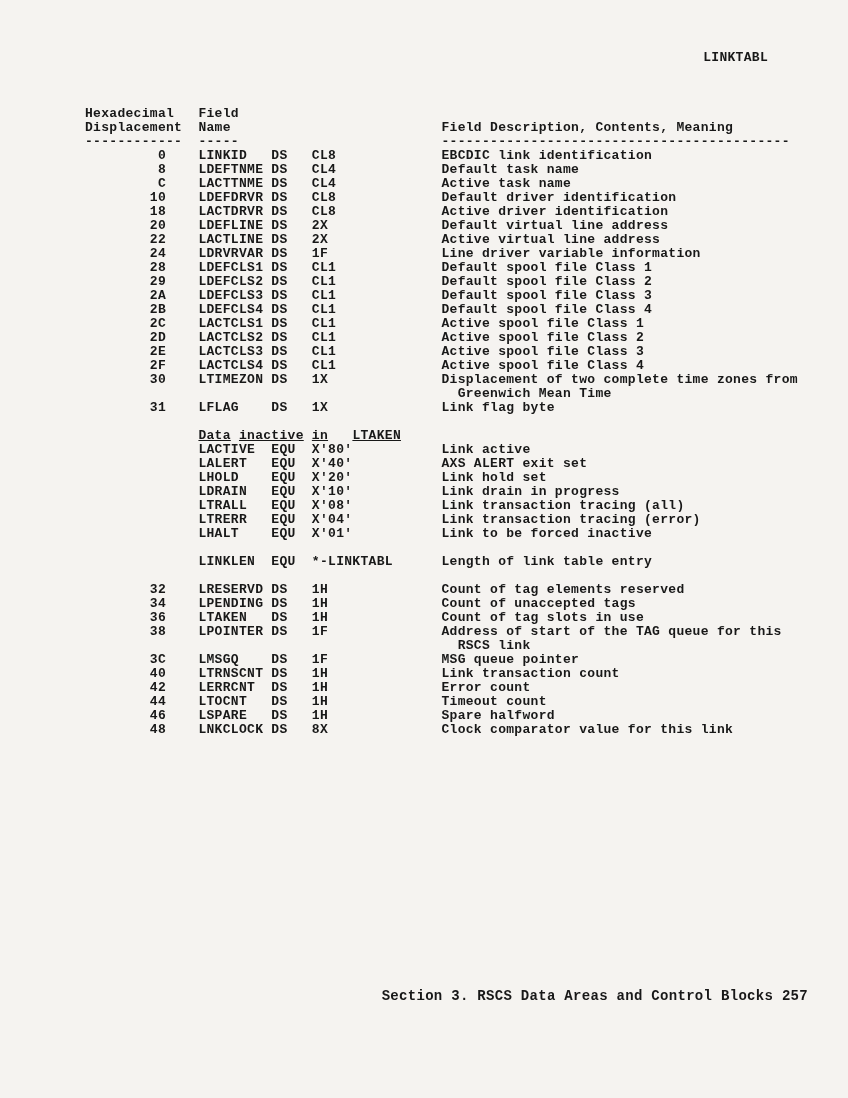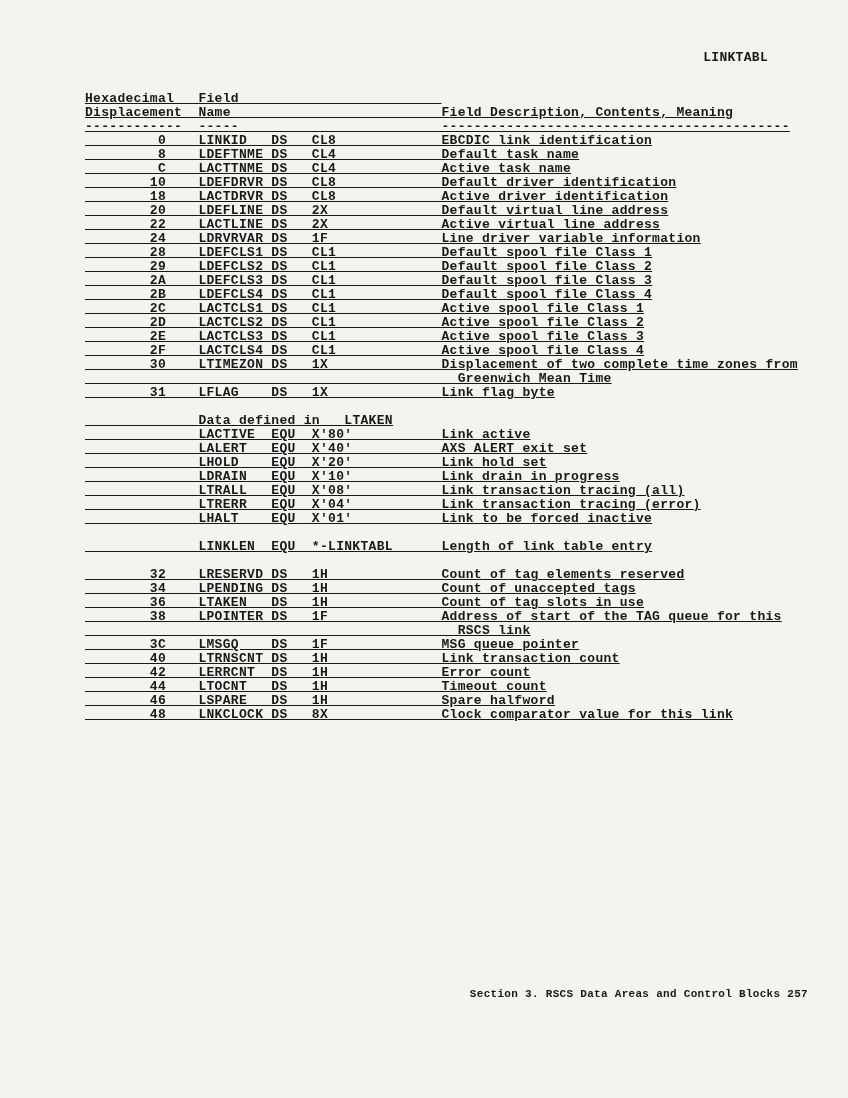--- a/index.html
+++ b/index.html
@@ -20,31 +20,30 @@
     top: 50px;
     left: 85px;
     right: 40px;
   }
   .top-right-label {
     position: absolute;
     top: 0;
     right: 40px;
   }
   .content {
-    margin-top: 42px;
+    margin-top: 57px;
     white-space: pre;
     line-height: 14px;
-    text-decoration: underline;
   }
   .footer {
     position: absolute;
     top: 988px;
     right: 40px;
     font-family: "Courier New", Courier, monospace;
-    font-size: 11px;
+    font-size: 14px;
     font-weight: bold;
     letter-spacing: 0.3px;
   }
   .u {
     text-decoration: underline;
   }
 </style>
 </head>
 <body>
 
@@ -66,21 +65,21 @@
         2A    LDEFCLS3 DS   CL1             Default spool file Class 3
         2B    LDEFCLS4 DS   CL1             Default spool file Class 4
         2C    LACTCLS1 DS   CL1             Active spool file Class 1
         2D    LACTCLS2 DS   CL1             Active spool file Class 2
         2E    LACTCLS3 DS   CL1             Active spool file Class 3
         2F    LACTCLS4 DS   CL1             Active spool file Class 4
         30    LTIMEZON DS   1X              Displacement of two complete time zones from
                                               Greenwich Mean Time
         31    LFLAG    DS   1X              Link flag byte
 
-              <span class="u">Data</span> <span class="u">defined</span> <span class="u">in</span>   <span class="u">LTAKEN</span>
+              <span class="u">Data</span> <span class="u">inactive</span> <span class="u">in</span>   <span class="u">LTAKEN</span>
               LACTIVE  EQU  X'80'           Link active
               LALERT   EQU  X'40'           AXS ALERT exit set
               LHOLD    EQU  X'20'           Link hold set
               LDRAIN   EQU  X'10'           Link drain in progress
               LTRALL   EQU  X'08'           Link transaction tracing (all)
               LTRERR   EQU  X'04'           Link transaction tracing (error)
               LHALT    EQU  X'01'           Link to be forced inactive
 
               LINKLEN  EQU  *-LINKTABL      Length of link table entry
 

